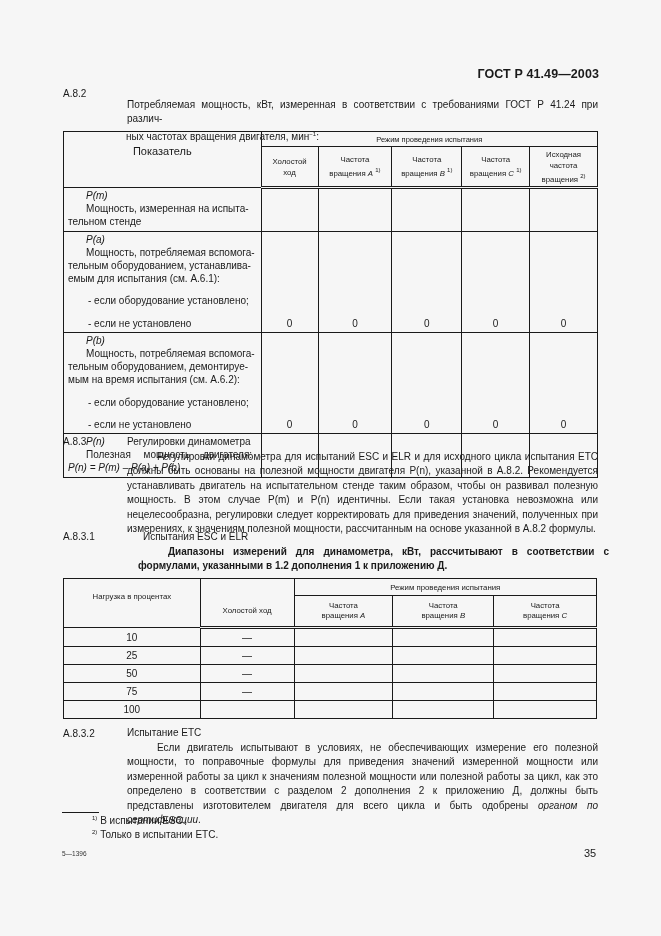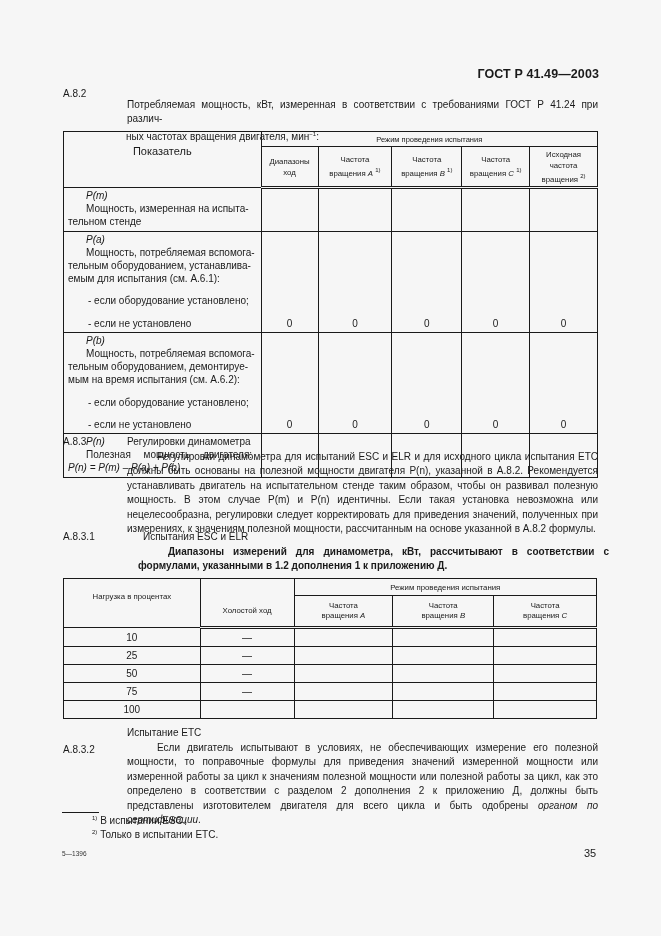--- a/index.html
+++ b/index.html
@@ -56,21 +56,21 @@
       <col style="width:70px">
       <col style="width:68px">
       <col style="width:68px">
   </colgroup>
   <thead>
     <tr>
       <th rowspan="2" class="hdr-label">Показатель</th>
       <th colspan="5" class="hdr-main">Режим проведения испытания</th>
     </tr>
     <tr>
-      <th class="hdr-sub"><span>Диапазоны</span><br><span>ход</span></th>
+      <th class="hdr-sub"><span>Холостой</span><br><span>ход</span></th>
       <th class="hdr-sub"><span>Частота</span><br><span>вращения </span><i>А</i> <sup>1)</sup></th>
       <th class="hdr-sub"><span>Частота</span><br><span>вращения </span><i>В</i> <sup>1)</sup></th>
       <th class="hdr-sub"><span>Частота</span><br><span>вращения </span><i>С</i> <sup>1)</sup></th>
       <th class="hdr-sub"><span>Исходная</span><br><span>частота</span><br><span>вращения</span> <sup>2)</sup></th>
     </tr>
   </thead>
   <tbody>
     <tr style="height:42px">
       <td class="label">
         <i class="ind">P(m)</i>
@@ -189,21 +189,21 @@
     <tr>
         <td>100</td>
         <td class="dash"></td>
         <td></td>
         <td></td>
         <td></td>
       </tr>
   </tbody>
 </table>
 
-<div class="abs sec-num" style="left:63px; top:744px;text-align:center;">А.8.3.2</div>
+<div class="abs sec-num" style="left:63px; top:728px;text-align:center;">А.8.3.2</div>
 <div class="abs title-line" style="left:127px; top:727px;text-align:right;">Испытание ETC</div>
 <div class="abs para" style="left:127px; top:741px; width:471px; text-indent:30px;"><span>Если двигатель испытывают в условиях, не обеспечивающих измерение его полезной мощности, то поправочные формулы для приведения значений измеренной мощности или измеренной работы за цикл к значениям полезной мощности или полезной работы за цикл, как это определено в соответствии с разделом 2 дополнения 2 к приложению Д, должны быть представлены изготовителем двигателя для всего цикла и быть одобрены </span><i>органом по сертификации</i><span>.</span></div>
 
 <div class="abs fn-rule"></div>
 <div class="abs fn" style="left:92px; top:815px;"><sup>1)</sup> <span>В испытании ESC.</span></div>
 <div class="abs fn" style="left:92px; top:829px;"><sup>2)</sup> <span>Только в испытании ETC.</span></div>
 
 <div class="abs footer-code">5—1396</div>
 <div class="abs page-num">35</div>
 

